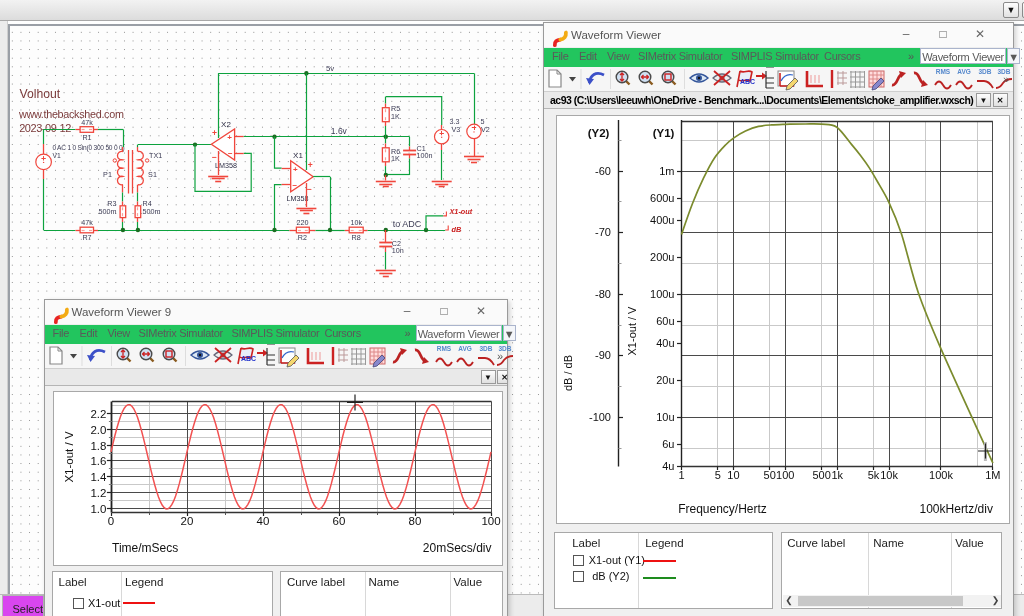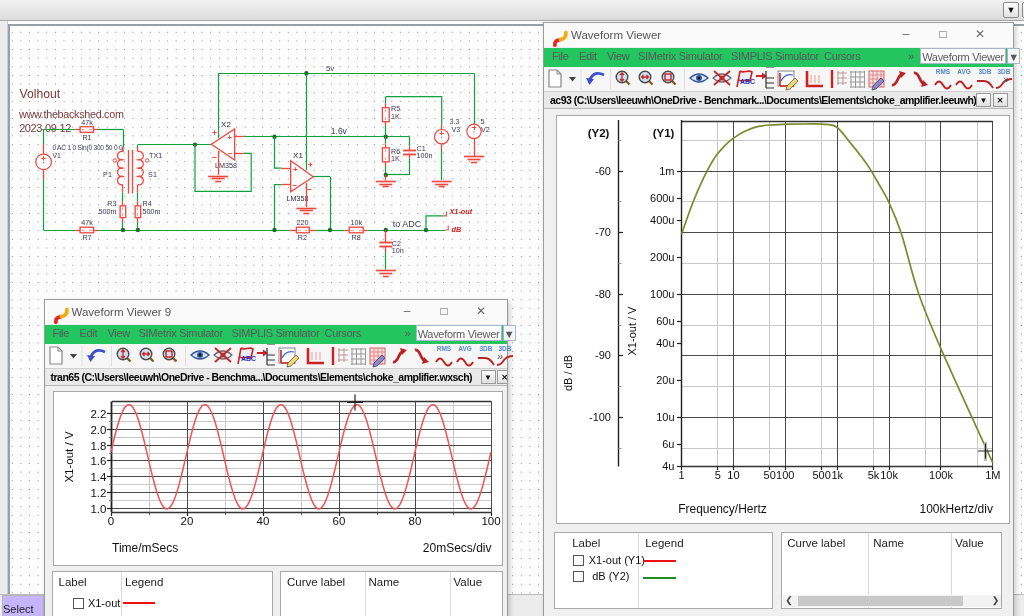--- a/index.html
+++ b/index.html
@@ -8,21 +8,21 @@
 #titlebar b {font-size:10px;color:#1a1a1a;position:absolute;left:8px;top:5px;letter-spacing:-0.58px}
 .tbtn {position:absolute;top:2px;width:16px;height:16px;background:linear-gradient(#fdfdfd,#e2e2e2);
   border:1px solid #8a8a8a;border-radius:2px;font-size:9px;text-align:center;line-height:15px;color:#111}
 #leftstrip {position:absolute;left:0;top:21px;width:8px;height:573px;background:#ececec;border-right:1px solid #cfcfcf}
 #canvas {position:absolute;left:8px;top:24px;width:1016px;height:570px;background:#fdfdfd;
   border-top:2px solid #9a9fa6;border-left:2px solid #9a9fa6;
   background-image:radial-gradient(circle,#8c8c8c 0.7px,rgba(0,0,0,0) 0.85px);
   background-size:8.63px 8.63px;background-position:-2px 2px}
 #statusbar {position:absolute;left:0;top:594px;width:1024px;height:22px;background:#ececec;border-top:1px solid #bbb}
 #statusbar .sel {position:absolute;left:2px;top:0px;width:42px;height:22px;border:1px solid #b5b5b5;
-  background:#c4b5fd;font-size:11px;color:#222;text-align:left;line-height:26px}
+  background:#d946ef;font-size:11px;color:#222;text-align:right;line-height:26px}
 .win {position:absolute;background:#f0f0f0;border:1px solid #9a9a9a;box-shadow:2px 2px 5px rgba(0,0,0,0.18)}
 .ttl {position:relative;background:#fafafa;border-bottom:1px solid #eee}
 .tname {position:absolute;left:27px;top:6px;font-size:11.5px;color:#555}
 .wbtn {position:absolute;top:4px;font-size:12px;color:#666;width:14px;text-align:center}
 .mbar {position:relative;height:19px;background:#22c55e}
 .mbar span {position:absolute;top:2px;font-size:11px;letter-spacing:-0.3px;color:#5a5a5a;white-space:nowrap}
 .ddbox {border:1px solid #aab4cc;background:#fff;color:#2a52be;height:16px;top:0px !important;
   font-size:10.5px;letter-spacing:-0.3px;text-align:center;line-height:16px}
 .ddarr {color:#2233cc;font-size:7px;border:1px solid #aab4cc;background:#f4f6fa;width:13px;height:16px;
   top:0px !important;text-align:center;line-height:16px}
@@ -335,21 +335,20 @@
         <g transform="translate(433,9)">
           <path d="M0 5 h7 q5 0 9 7" fill="none" stroke="#b22" stroke-width="1.8"></path>
         </g>
         <text x="460" y="7" font-size="6.5" fill="#5588cc" font-weight="bold" text-anchor="middle">3DB</text>
         <g transform="translate(452,9)">
           <path d="M0 12 q4 0 7 -5 q3 -4 9 -4" fill="none" stroke="#b22" stroke-width="1.8"></path>
         </g>
       </svg>
      <span style="position:absolute;right:4px;top:6px;color:#555;font-size:11px">»</span></div>
   <div class="tabbar">
-      <b>tran65 (C:\Users\leeuwh\OneDrive - Benchma...\Documents\Elements\choke_amplifier.wxsch)</b>
     <span class="tabbtn" style="left:436px">▼</span>
     <span class="tabbtn" style="left:452.5px;font-weight:bold">✕</span>
   </div>
   <div class="panel" style="left:8.5px;top:90.5px;width:449.5px;height:175px"></div>
 <svg class="abs" style="left:8.5px;top:90.5px" width="449.5" height="175" viewBox="0 0 449.5 175">
       <line x1="96.5" y1="10.5" x2="96.5" y2="121.5" stroke="#c9c9c9" stroke-width="1"></line>
       <line x1="172.5" y1="10.5" x2="172.5" y2="121.5" stroke="#c9c9c9" stroke-width="1"></line>
       <line x1="248.5" y1="10.5" x2="248.5" y2="121.5" stroke="#c9c9c9" stroke-width="1"></line>
       <line x1="324.5" y1="10.5" x2="324.5" y2="121.5" stroke="#c9c9c9" stroke-width="1"></line>
       <line x1="400.5" y1="10.5" x2="400.5" y2="121.5" stroke="#c9c9c9" stroke-width="1"></line>
@@ -517,21 +516,21 @@
         <g transform="translate(433,9)">
           <path d="M0 5 h7 q5 0 9 7" fill="none" stroke="#b22" stroke-width="1.8"></path>
         </g>
         <text x="460" y="7" font-size="6.5" fill="#5588cc" font-weight="bold" text-anchor="middle">3DB</text>
         <g transform="translate(452,9)">
           <path d="M0 12 q4 0 7 -5 q3 -4 9 -4" fill="none" stroke="#b22" stroke-width="1.8"></path>
         </g>
       </svg>
      <span style="position:absolute;right:4px;top:6px;color:#555;font-size:11px">»</span></div>
   <div class="tabbar">
-      <b>ac93 (C:\Users\leeuwh\OneDrive - Benchmark...\Documents\Elements\choke_amplifier.leeuwh)</b>
+      <b>ac93 (C:\Users\leeuwh\OneDrive - Benchmark...\Documents\Elements\choke_amplifier.wxsch)</b>
     <span class="tabbtn" style="left:432px">▼</span>
     <span class="tabbtn" style="left:448.5px;font-weight:bold">✕</span>
   </div>
   <div class="panel" style="left:11.5px;top:92px;width:454.5px;height:409px"></div>
 <svg class="abs" style="left:11.5px;top:92px" width="454.5" height="409" viewBox="0 0 454.5 409">
       <line x1="161.5" y1="6.8" x2="161.5" y2="351.5" stroke="#c9c9c9" stroke-width="1"></line>
       <line x1="213.5" y1="6.8" x2="213.5" y2="351.5" stroke="#c9c9c9" stroke-width="1"></line>
       <line x1="265.5" y1="6.8" x2="265.5" y2="351.5" stroke="#c9c9c9" stroke-width="1"></line>
       <line x1="317.5" y1="6.8" x2="317.5" y2="351.5" stroke="#c9c9c9" stroke-width="1"></line>
       <line x1="369.5" y1="6.8" x2="369.5" y2="351.5" stroke="#c9c9c9" stroke-width="1"></line>

